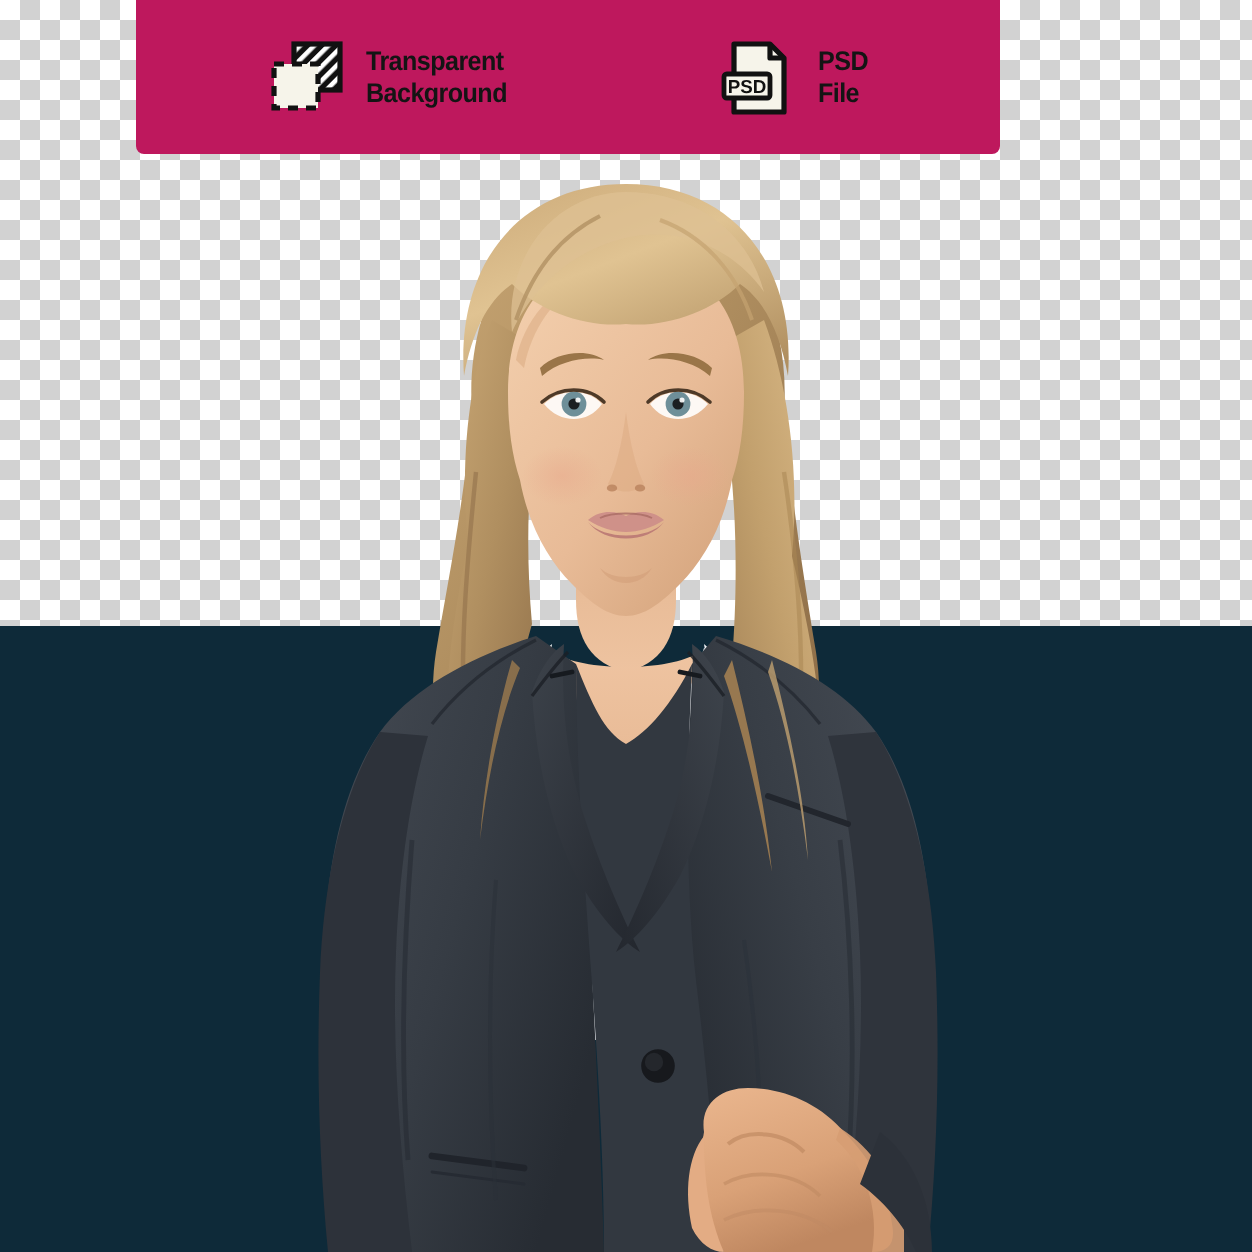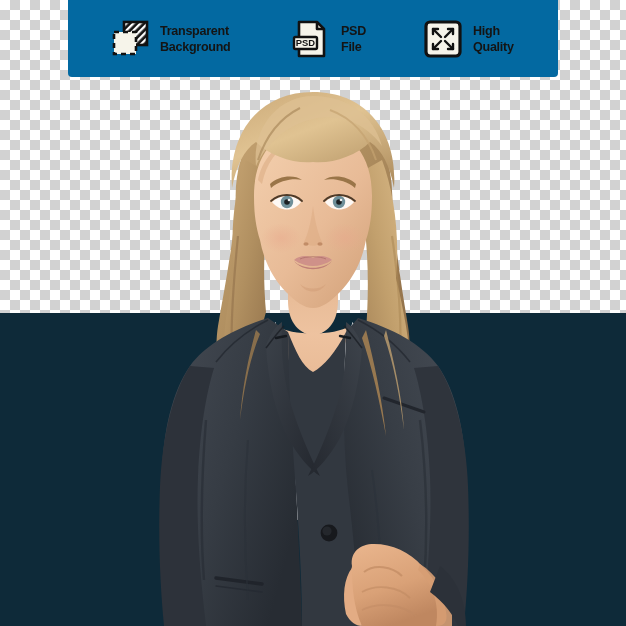--- a/index.html
+++ b/index.html
@@ -387,21 +387,21 @@
       </g>
 
       <path d="M430 592 C444 602 454 616 458 626 L466 626 C466 600 456 578 440 566 Z" fill="#2c3139"></path>
 
       <path d="M366 330 C374 362 382 398 386 436 C380 404 372 366 362 338 Z" fill="#a88352" opacity="0.85"></path>
       <path d="M386 330 C394 362 402 396 404 430 C400 398 394 364 384 336 Z" fill="#c0a070" opacity="0.8"></path>
       <path d="M256 330 C248 358 242 390 240 420 C244 388 250 358 260 334 Z" fill="#9c7a4e" opacity="0.8"></path>
     </svg>
   </div>
 
-  <div class="banner" style="left: 68px; width: 490px; height: 77px; background: #0369a1;">
+  <div class="banner" style="left: 68px; width: 432px; height: 77px; background: #be185d;">
 
     <div class="feature">
       <span class="feature-icon">
         <svg viewBox="0 0 42 42" xmlns="http://www.w3.org/2000/svg">
           <defs>
             <pattern id="hatch" width="5" height="5" patternTransform="rotate(45)" patternUnits="userSpaceOnUse">
               <rect width="5" height="5" fill="#111111"></rect>
               <rect width="2.3" height="5" fill="#ffffff"></rect>
             </pattern>
           </defs>
@@ -423,36 +423,15 @@
           <rect x="4" y="19" width="23" height="12" rx="1.4" fill="#f6f4ea" stroke="#111111" stroke-width="2.4"></rect>
           <text x="15.5" y="28.4" font-family="&quot;Liberation Sans&quot;, sans-serif" font-size="9.4" font-weight="bold" fill="#111111" text-anchor="middle">PSD</text>
         </svg>
       </span>
       <span class="feature-label">
         <span class="l1">PSD</span>
         <span class="l2">File</span>
       </span>
     </div>
 
-    <div class="feature">
-      <span class="feature-icon">
-        <svg viewBox="0 0 42 42" xmlns="http://www.w3.org/2000/svg">
-          <rect x="4" y="4" width="34" height="34" rx="4" fill="#f6f4ea" stroke="#111111" stroke-width="3.2"></rect>
-          <g stroke="#111111" stroke-width="2.4" stroke-linecap="round" stroke-linejoin="round" fill="none">
-            <path d="M19 19 L11 11"></path>
-              <path d="M11 16 V11 H16"></path>
-            <path d="M23 19 L31 11"></path>
-              <path d="M26 11 H31 V16"></path>
-            <path d="M19 23 L11 31"></path>
-              <path d="M11 26 V31 H16"></path>
-            <path d="M23 23 L31 31"></path>
-              <path d="M26 31 H31 V26"></path>
-          </g>
-        </svg>
-      </span>
-      <span class="feature-label">
-        <span class="l1">High</span>
-        <span class="l2">Quality</span>
-      </span>
-    </div>
 
   </div>
 </div>
 
 </body></html>

